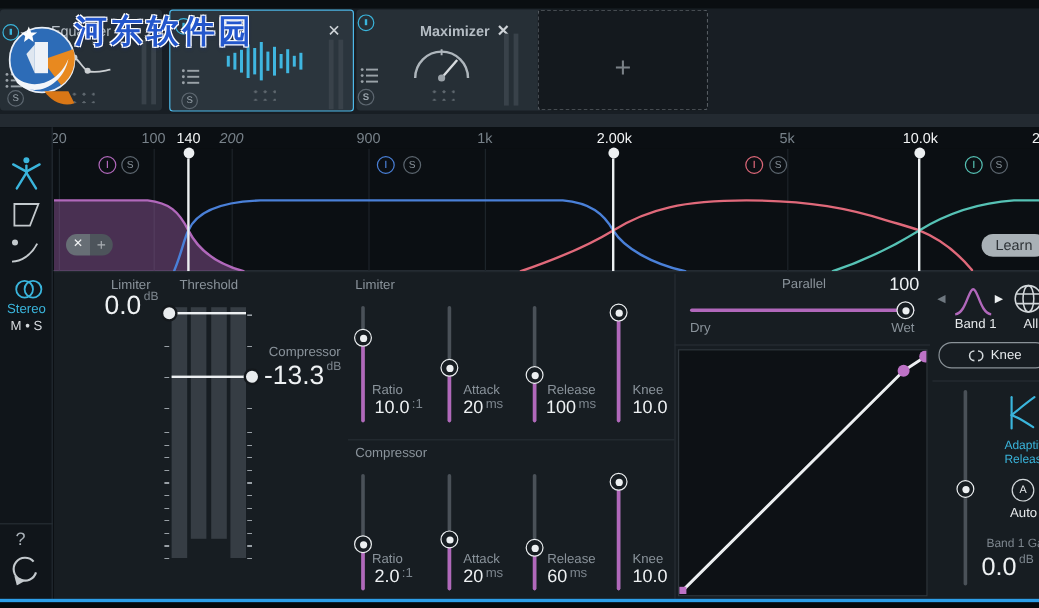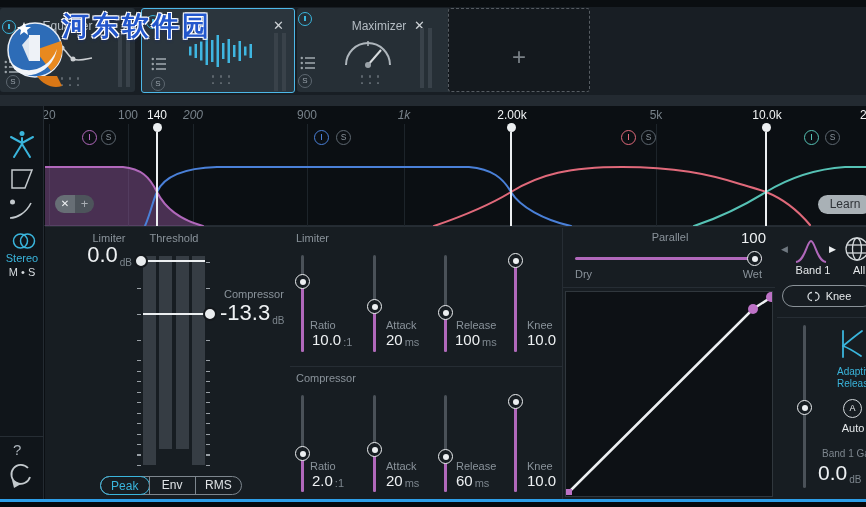--- a/index.html
+++ b/index.html
@@ -49,21 +49,21 @@
   .help { left:13px; top:441px; font-size:15px; color:#aab2b9; }
   .sdivider { left:0; top:436px; width:44px; height:1px; background:#262d34; }
 
   
   .main-bg { left:45px; top:227px; width:821px; height:272px; background:#171d22; }
   .lbl { font-size:11px; color:#8a939b; }
   .val-big { font-size:22px; color:#eef1f3; }
   .val-mid { font-size:15px; color:#eef1f3; }
   .unit { font-size:10px; color:#7d868e; margin-left:2px; }
   .sfx { font-size:11px; color:#7d868e; margin-left:2px; }
-  .baseline { display:flex; align-items:flex-end; }
+  .baseline { display:flex; align-items:flex-start; }
 
   .metbar { background:#363d44; top:0; }
   .ticks { width:4px; }
   .ticks-sparse { background:repeating-linear-gradient(to bottom,#99a0a6 0 1px, transparent 1px 26px); }
   .ticks-dense { background:repeating-linear-gradient(to bottom,#99a0a6 0 1px, transparent 1px 10.5px); }
   .thline { height:2px; background:#eceff1; }
   .thandle { width:14px; height:14px; border-radius:50%; background:#e9ecee; border:2px solid #14181c; }
 
   .vslider { width:17px; }
   .vslider .track { position:absolute; left:7px; top:0; width:3px; height:100%; background:#4a5158; border-radius:2px; }
@@ -162,21 +162,21 @@
       <circle cx="1.8" cy="13" r="1.2"></circle>
           <rect x="5" y="12.2" width="10" height="1.6"></rect>
         </g>
     </svg>
     <div class="abs solo" style="left:9px;top:68px;">S</div>
     <div class="abs dots" style="left:66px;top:63px;"></div>
     <div class="abs mbar" style="left:132px;top:24px;height:58px;"></div>
     <div class="abs mbar" style="left:140px;top:24px;height:58px;"></div>
   </div>
 
-  <div class="abs card" style="left:297px;width:164px;">
+  <div class="abs card" style="left:297px;width:164px;font-weight:bold;">
     <div class="abs pwr" style="left:1px;top:4px;">
         <i></i>
       </div>
     <div class="abs card-title">Maximizer</div>
     <div class="abs xbtn" style="left:117px;top:10px;">✕</div>
     <svg class="abs" style="left:44px;top:26px;" width="54" height="38">
       <path d="M5,31 A22,22 0 0 1 49,31" stroke="#aeb6bc" stroke-width="2" fill="none"></path>
       <path d="M27,7 L27,12" stroke="#aeb6bc" stroke-width="1.6"></path>
       <path d="M27,31 L40,16" stroke="#d7dbde" stroke-width="2"></path>
       <circle cx="27" cy="31" r="3" fill="#9aa2a8"></circle>
@@ -200,21 +200,21 @@
   <div class="abs slot">
     <div class="abs plus">+</div>
   </div>
 
   <div class="abs freq-row">
     <span class="flabel" style="left:49px;">20</span>
     <span class="flabel" style="left:128px;">100</span>
     <span class="flabel em" style="left:157px;">140</span>
     <span class="flabel" style="left:193px;font-style:italic;">200</span>
     <span class="flabel" style="left:307px;">900</span>
-    <span class="flabel" style="left:404px;font-style:italic;">1k</span>
+    <span class="flabel" style="left:404px;">1k</span>
     <span class="flabel em" style="left:512px;">2.00k</span>
     <span class="flabel" style="left:656px;">5k</span>
     <span class="flabel em" style="left:767px;">10.0k</span>
     <span class="flabel noc em" style="left:860px;">2</span>
   </div>
 
   <div class="abs spectrum"></div>
   <div class="abs grid" style="left:49px;"></div>
   <div class="abs grid" style="left:128px;"></div>
   <div class="abs grid" style="left:193px;"></div>
@@ -475,25 +475,20 @@
     <div>Release</div>
   </div>
   <div class="abs circbtn" style="left:843px;top:399px;">A</div>
   <div class="abs" style="left:838px;top:422px;width:30px;text-align:center;font-size:11px;color:#e6e9eb;">Auto</div>
   <div class="abs" style="left:822px;top:448px;font-size:10px;color:#7d868e;white-space:nowrap;">Band 1 Gain</div>
   <div class="abs baseline" style="left:818px;top:461px;white-space:nowrap;">
     <span style="font-size:21px;color:#eef1f3;">0.0</span>
     <span class="unit">dB</span>
   </div>
 
-  <div class="abs seggroup">
-    <div class="seg first on">Peak</div>
-    <div class="seg">Env</div>
-    <div class="seg">RMS</div>
-  </div>
 
   <div class="abs bottom-line"></div>
   <div class="abs bottom-dark"></div>
 
   <svg class="abs wmlogo" width="58" height="82">
     <circle cx="28" cy="37" r="27" fill="#2d6cb7" stroke="#e8eef6" stroke-width="1.5"></circle>
     <path d="M28,37 L54,28 A27,27 0 0 1 44,58 Z" fill="#e8891f"></path>
     <path d="M5,50 C16,62 40,60 50,36 C46,58 22,70 7,56 Z" fill="#f2f5f9"></path>
     <rect x="22" y="22" width="11" height="26" fill="#eef2f7"></rect>
     <path d="M15,32 L22,24 L22,48 Z" fill="#dfe7f0"></path>

